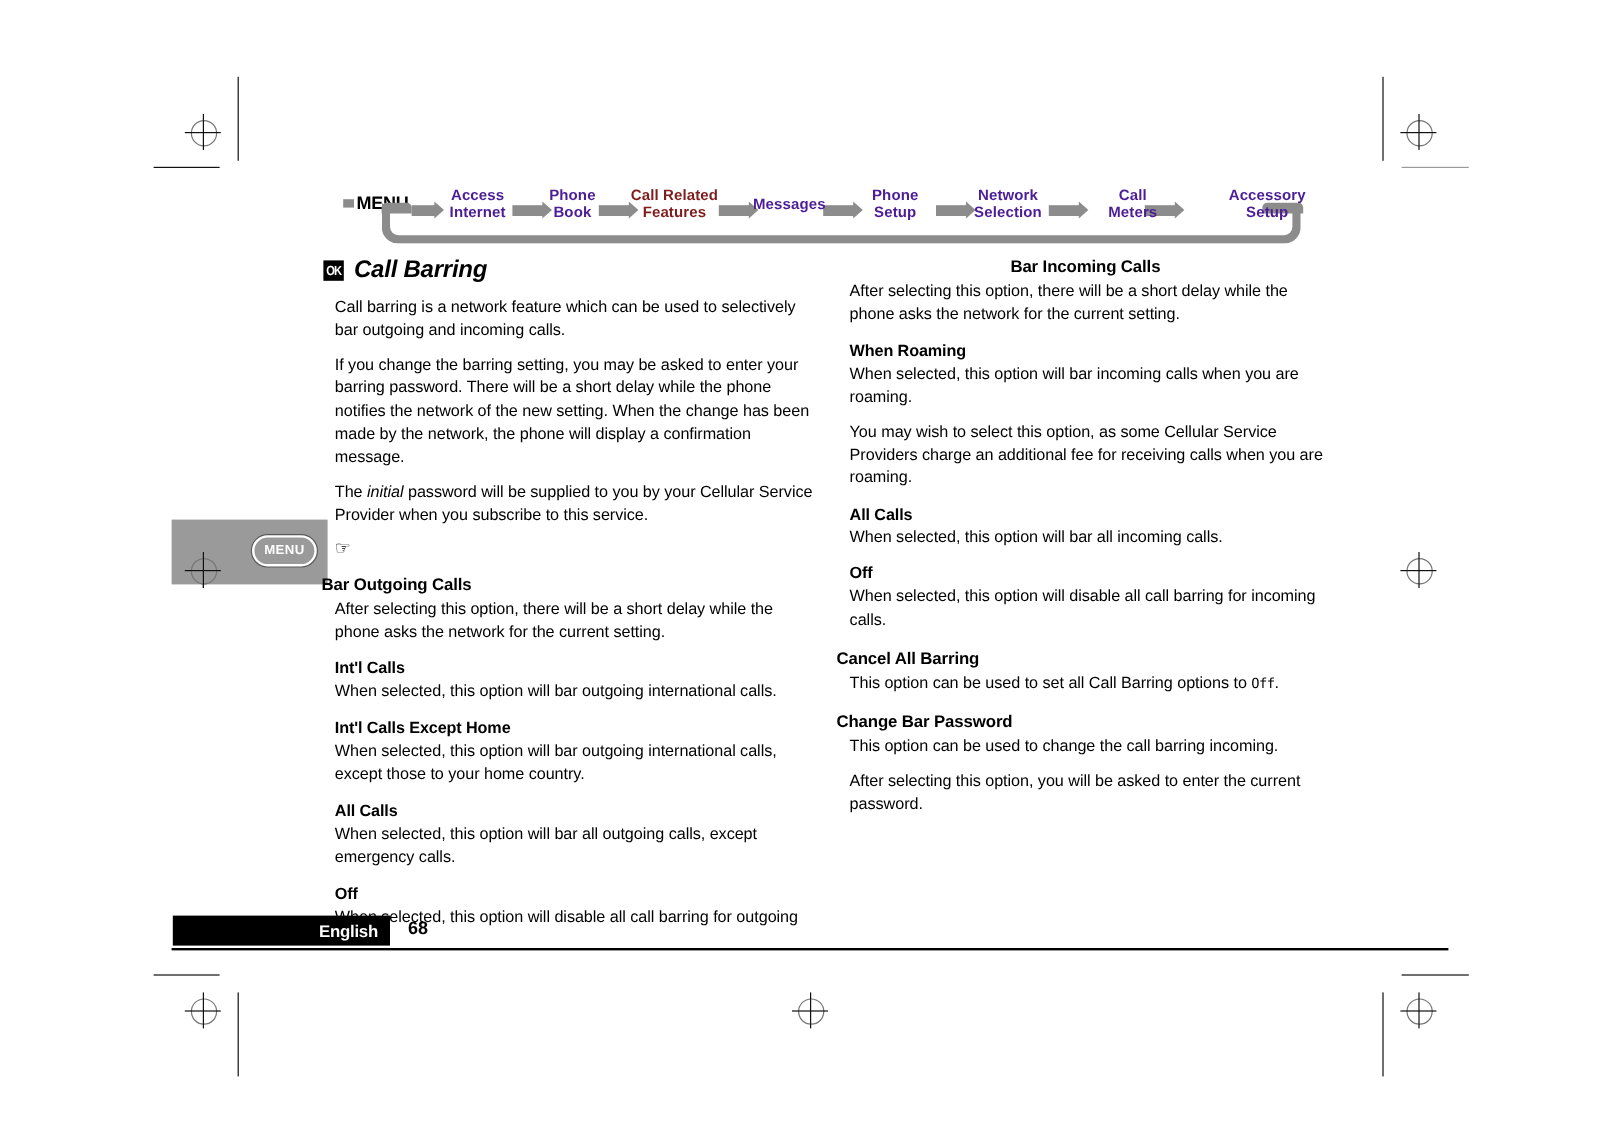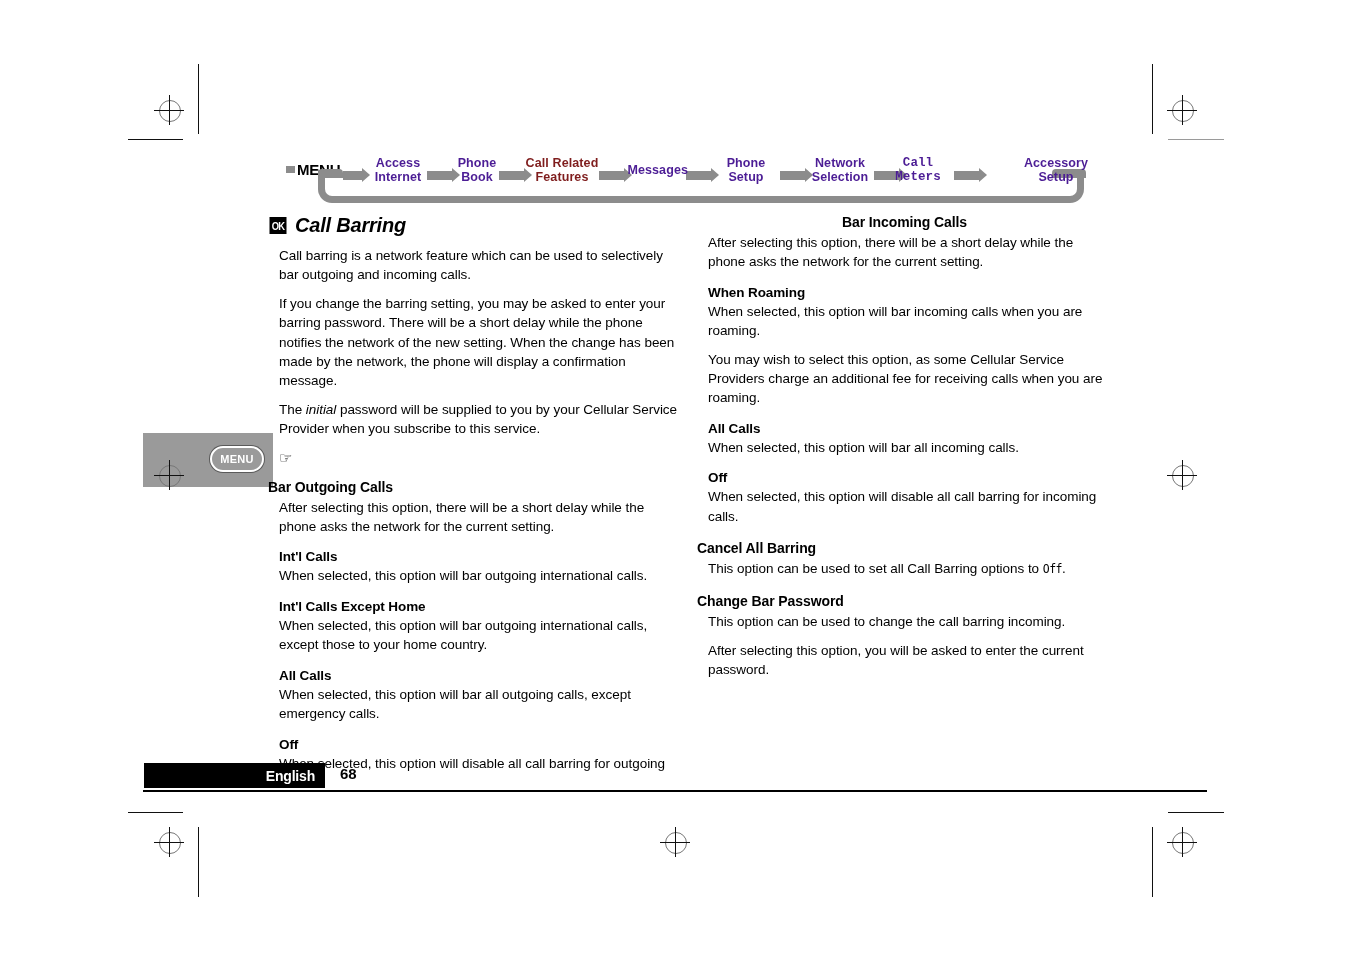--- a/index.html
+++ b/index.html
@@ -316,21 +316,21 @@
       <span>Messages</span>
     </div>
     <div class="flow-item" style="left:424px; top:4px; width:72px;">
       <span>Phone</span>
       <span class="l2">Setup</span>
     </div>
     <div class="flow-item" style="left:518px; top:4px; width:72px;">
       <span>Network</span>
       <span class="l2">Selection</span>
     </div>
-    <div class="flow-item" style="left:604px; top:4px; width:56px;font-family:Liberation Mono, monospace;">
+    <div class="flow-item" style="left:630px; top:4px; width:56px;">
       <span>Call</span>
       <span class="l2">Meters</span>
     </div>
     <div class="flow-item" style="left:730px; top:4px; width:80px;">
       <span>Accessory</span>
       <span class="l2">Setup</span>
     </div>
   </div>
 
   <div class="menu-key-block">

